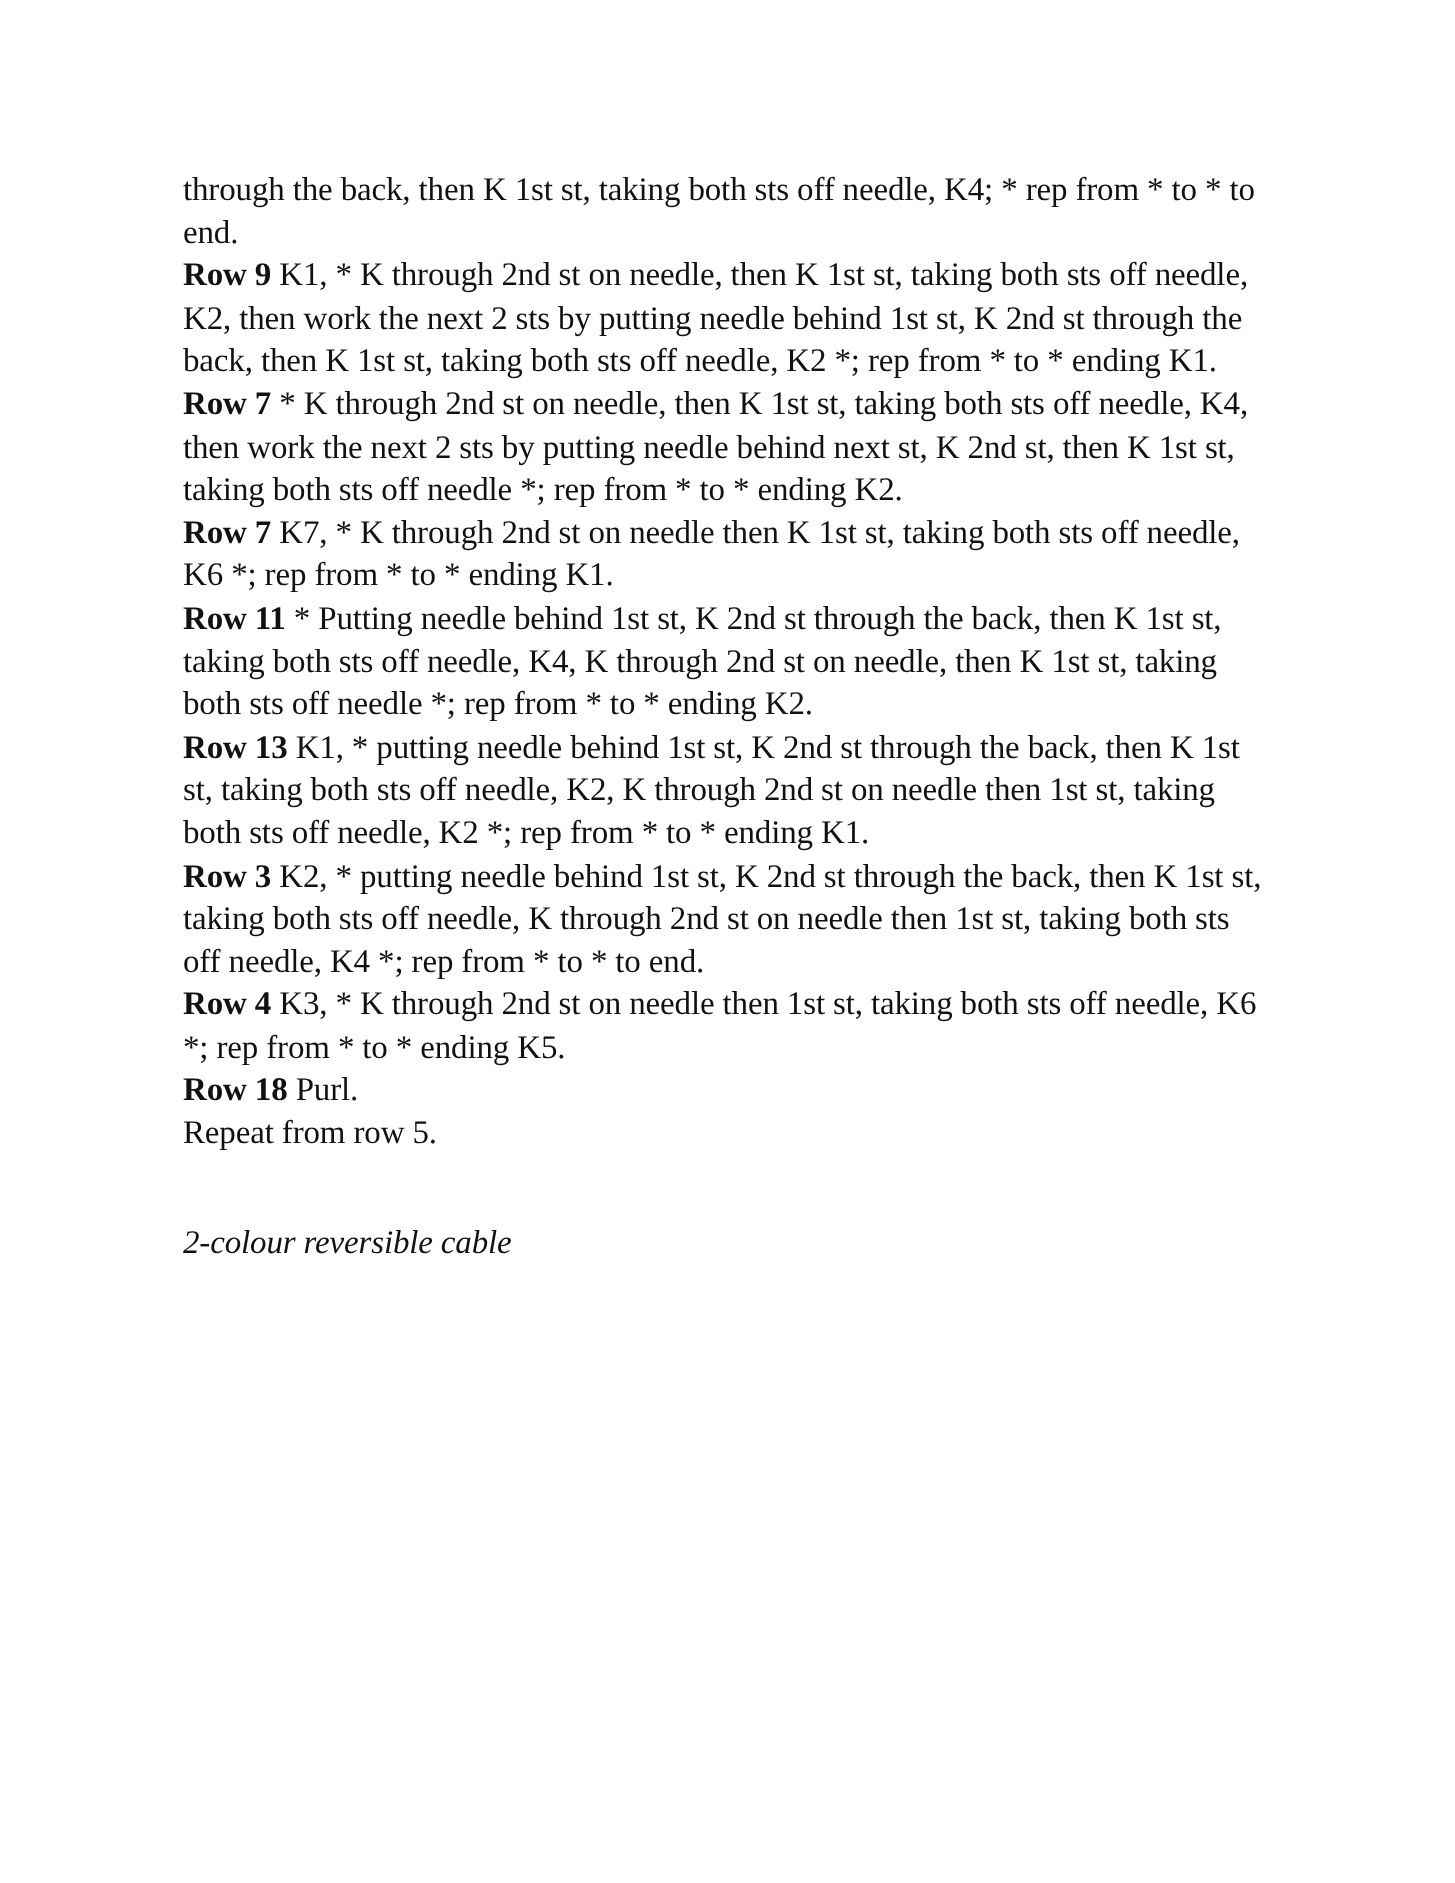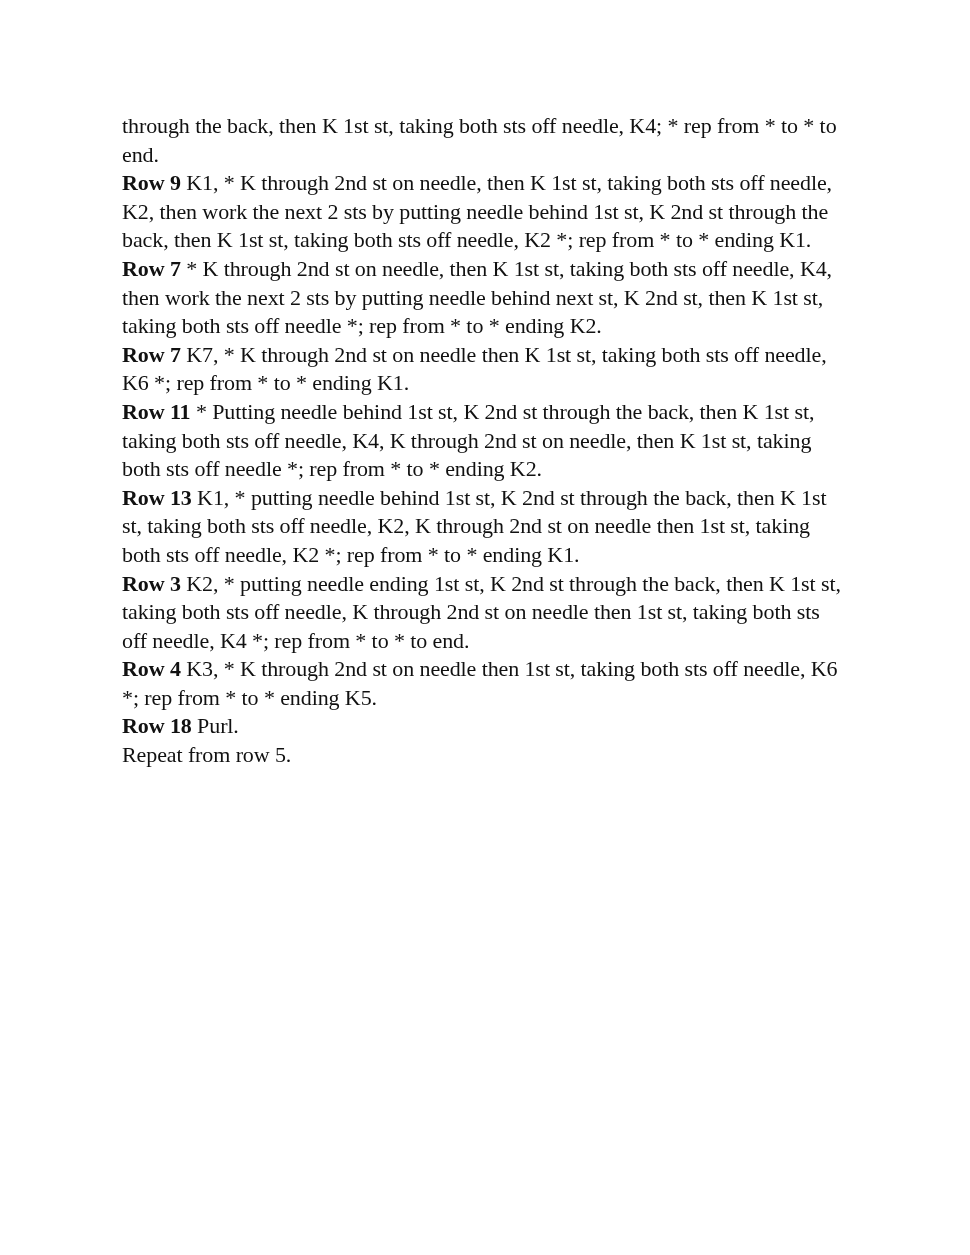--- a/index.html
+++ b/index.html
@@ -72,30 +72,31 @@
       <span>* Putting needle behind 1st st, K 2nd st through the back, then K 1st st, taking both sts off needle, K4, K through 2nd st on needle, then K 1st st, taking both sts off needle *; rep from * to * ending K2.</span>
     </p>
 
     <p class="para">
       <span class="row-label">Row 13</span>
       <span>K1, * putting needle behind 1st st, K 2nd st through the back, then K 1st st, taking both sts off needle, K2, K through 2nd st on needle then 1st st, taking both sts off needle, K2 *; rep from * to * ending K1.</span>
     </p>
 
     <p class="para">
       <span class="row-label">Row 3</span>
-      <span>K2, * putting needle ending 1st st, K 2nd st through the back, then K 1st st, taking both sts off needle, K through 2nd st on needle then 1st st, taking both sts off needle, K4 *; rep from * to * to end.</span>
+      <span>K2, * putting needle behind 1st st, K 2nd st through the back, then K 1st st, taking both sts off needle, K through 2nd st on needle then 1st st, taking both sts off needle, K4 *; rep from * to * to end.</span>
     </p>
 
     <p class="para">
       <span class="row-label">Row 4</span>
       <span>K3, * K through 2nd st on needle then 1st st, taking both sts off needle, K6 *; rep from * to * ending K5.</span>
     </p>
 
     <p class="para">
       <span class="row-label">Row 18</span>
       <span>Purl.</span>
     </p>
 
     <p class="para">Repeat from row 5.</p>
 
+    <p class="section-title">2-colour reversible cable</p>
 
   </div>
 </div>
 
 </body></html>

